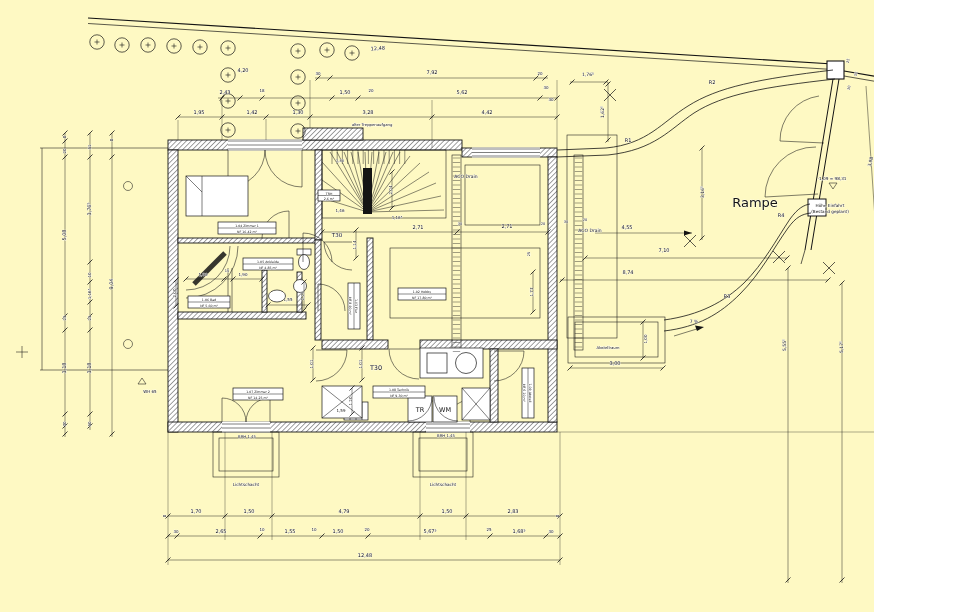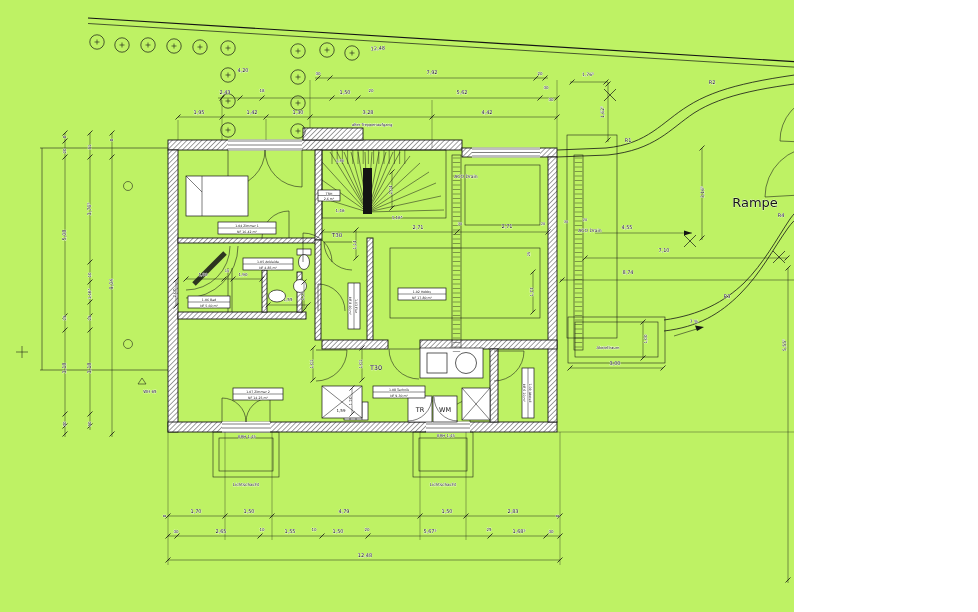--- a/index.html
+++ b/index.html
@@ -1,16 +1,16 @@
 <!DOCTYPE html>
 <html><head>
 <meta charset="utf-8">
 <style>
   html,body{margin:0;padding:0;background:#fff;}
-  .canvas{width:794px;height:612px;background:#bef264;position:relative;overflow:hidden;}
+  .canvas{width:874px;height:612px;background:#fef9c3;position:relative;overflow:hidden;}
   svg{display:block;}
   svg text{font-family:"DejaVu Sans","Liberation Sans",sans-serif;fill:#141414;text-anchor:middle;
            paint-order:stroke;stroke:#ffffff;stroke-width:.55px;}
   .ln{stroke:#141414;fill:none;}
   .wall{fill:url(#wallHatch);stroke:#141414;stroke-width:.9;}
   .thin{stroke:#141414;stroke-width:.55;fill:none;}
   .fix{stroke:#141414;stroke-width:.7;fill:#fff;}
 </style>
 </head>
 <body>

